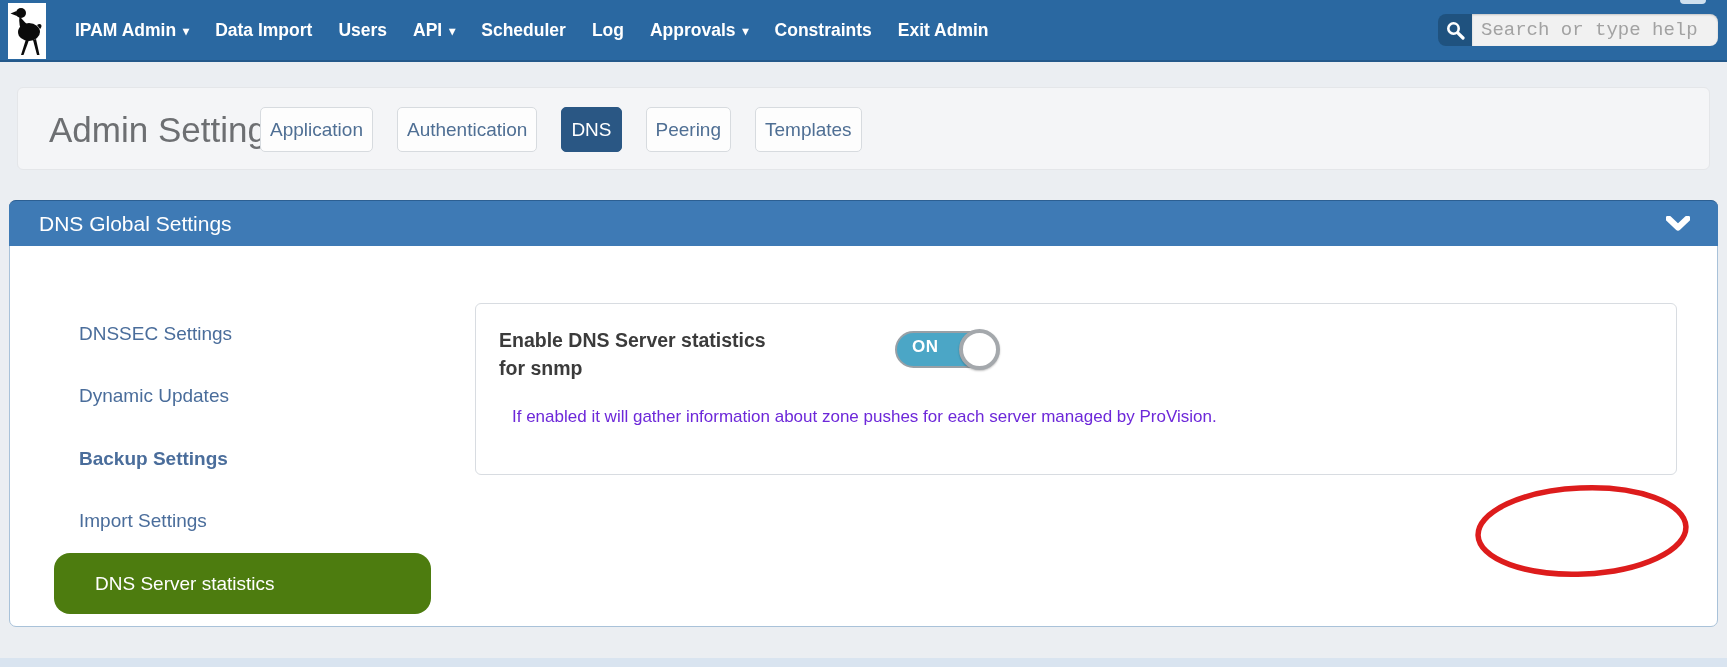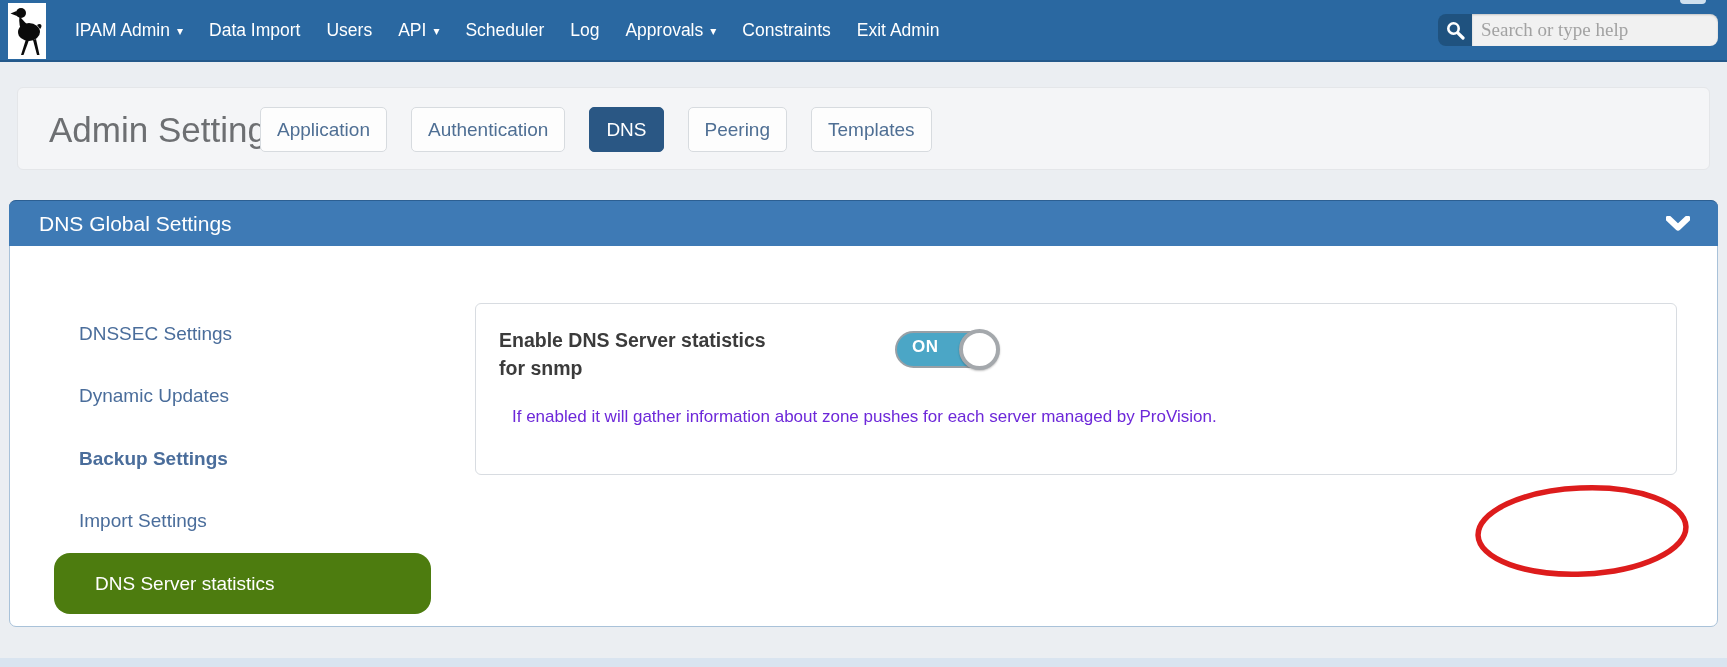--- a/index.html
+++ b/index.html
@@ -5,42 +5,42 @@
   * { margin:0; padding:0; box-sizing:border-box; }
   html,body { width:1727px; height:667px; }
   body { font-family:"Liberation Sans", sans-serif; background:#ebeef2; overflow:hidden; }
   #page { position:relative; width:1727px; height:667px; background:#ebeef2; overflow:hidden; }
 
   
   .navbar { position:absolute; left:0; top:0; width:1727px; height:62px;
             background:#2a68a1; border-bottom:2px solid #24598b; }
   .logo-tile { position:absolute; left:8px; top:3px; width:38px; height:56px;
                background:#ffffff; display:flex; align-items:center; justify-content:center; }
-  .nav-items { position:absolute; left:75px; top:0; height:60px; display:flex; align-items:center; gap:26px; }
+  .nav-items { position:absolute; left:75px; top:0; height:60px; display:flex; align-items:center; gap:26px;font-weight:bold; }
   .nav-item { color:#ffffff; font-size:17.5px; white-space:nowrap; cursor:pointer;
               display:flex; align-items:center; text-decoration:none; }
   .nav-item .caret { font-size:12px; margin-left:7px; margin-top:2px; }
 
   .search-group { position:absolute; right:9px; top:14px; height:32px; display:flex; }
   .search-icon-box { width:34px; height:32px; background:#1f527f; border-radius:8px 0 0 8px;
                      display:flex; align-items:center; justify-content:center; cursor:pointer; }
   .search-input { width:246px; height:32px; border:none; outline:none; background:#f1f1f1;
-                  border-radius:0 8px 8px 0; font-family:Liberation Serif, serif;
+                  border-radius:0 8px 8px 0; font-family:Liberation Mono, monospace;
                   font-size:19px; color:#15803d; padding:0 10px 0 9px; box-shadow:inset 0 1px 2px rgba(0,0,0,.18); }
   .search-input::placeholder { color:#a2a2a2; }
   .top-notch { position:absolute; left:1680px; top:0; width:26px; height:4px;
                background:#cfe0ef; border-radius:0 0 4px 4px; }
 
   
   .admin-bar { position:absolute; left:17px; top:87px; width:1693px; height:83px;
                background:#f4f5f7; border:1px solid #e4e6e9; border-radius:6px; }
   .admin-title { position:absolute; left:31px; top:0; height:83px; display:flex; align-items:center;
                  font-size:35px; color:#6d6f72; }
   .tabs { position:absolute; left:242px; top:19px; display:flex; gap:24px; }
-  .tab { height:45px; line-height:43px; padding:0 16px; background:#fdfdfd;
+  .tab { height:45px; line-height:43px; padding:0 9px; background:#fdfdfd;
          border:1px solid #d7dbdf; border-radius:5px; color:#4f6f94; font-size:19px;
          cursor:pointer; white-space:nowrap; }
   .tab.active { background:#2a5784; border-color:#2a5784; color:#ffffff; }
 
   
   .card { position:absolute; left:9px; top:200px; width:1709px; height:427px;
           background:#ffffff; border:1px solid #a9c2d9; border-radius:7px; }
   .card-header { position:absolute; left:-1px; top:-1px; width:1709px; height:46px;
                  background:#3e7ab5; border-radius:7px 7px 0 0; border-top:1px solid #2c5f92; }
   .card-title { position:absolute; left:30px; top:0; height:46px; display:flex; align-items:center;

